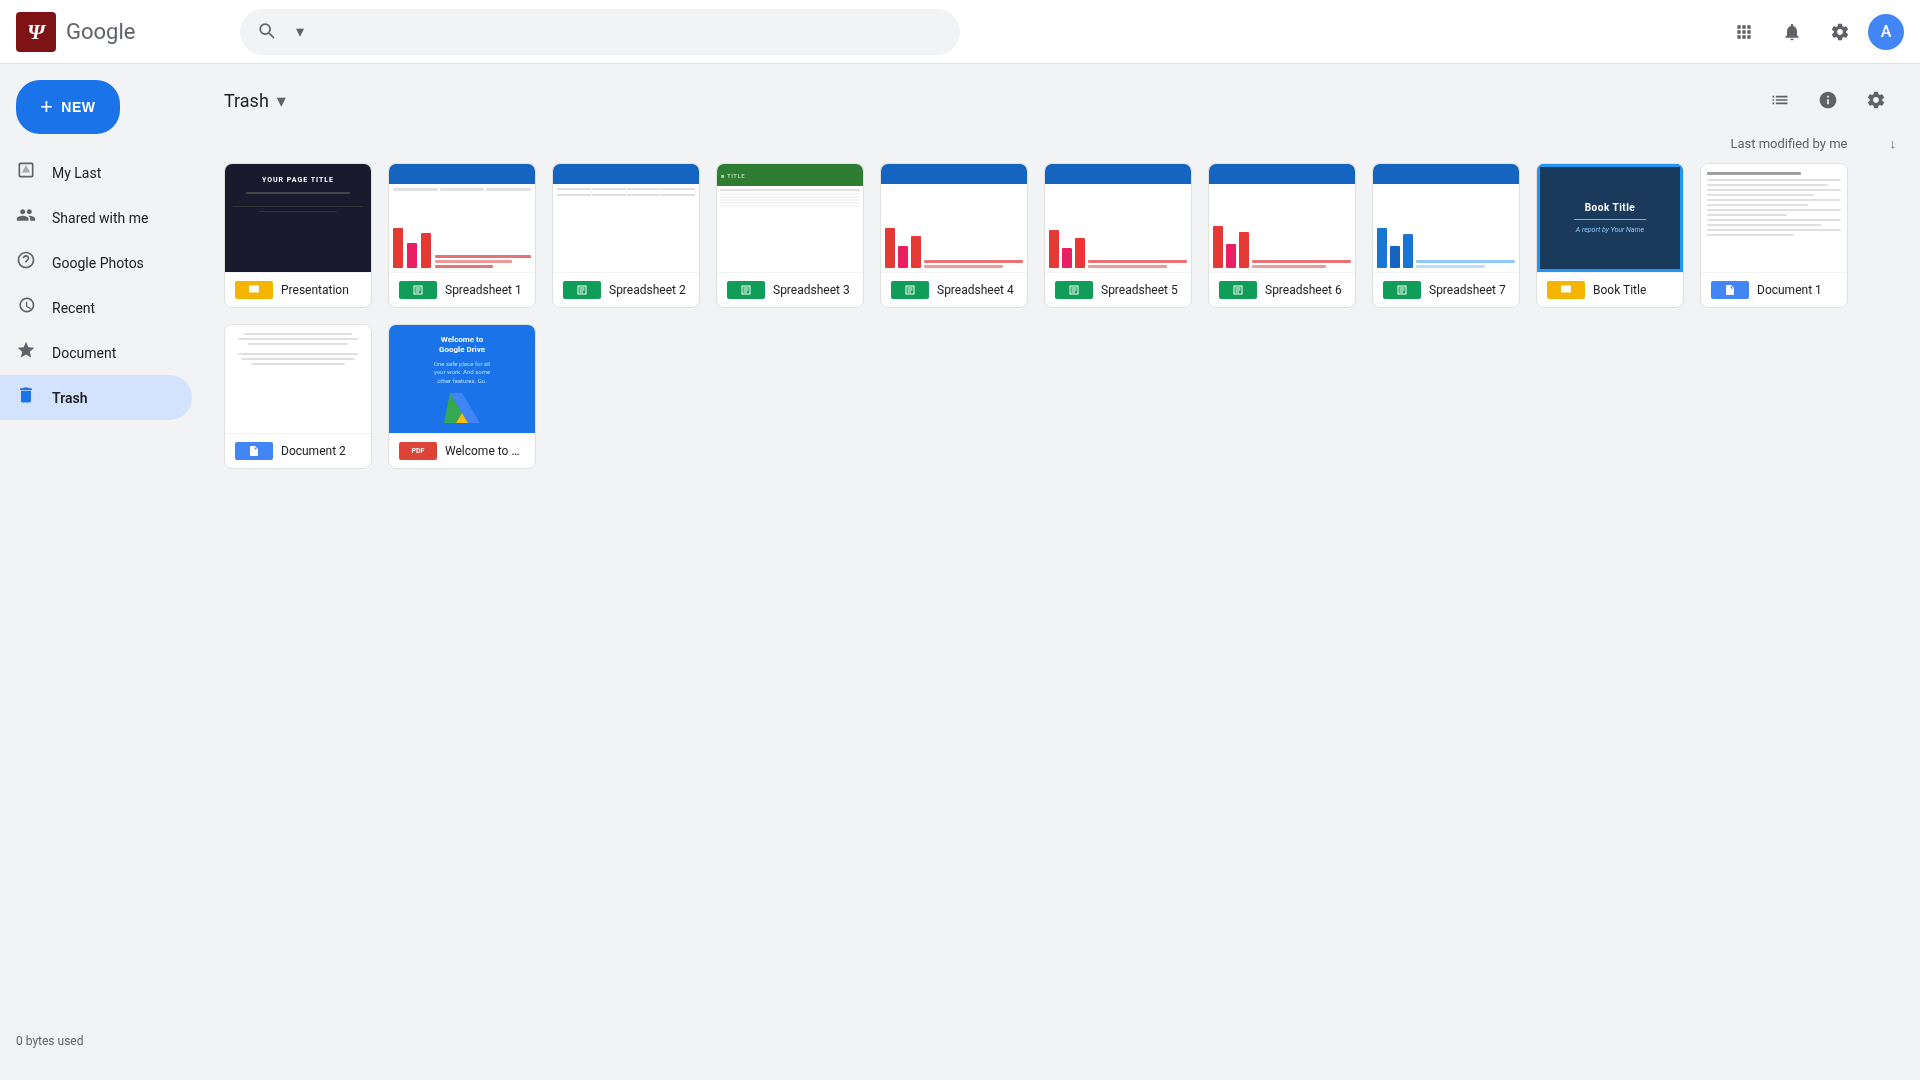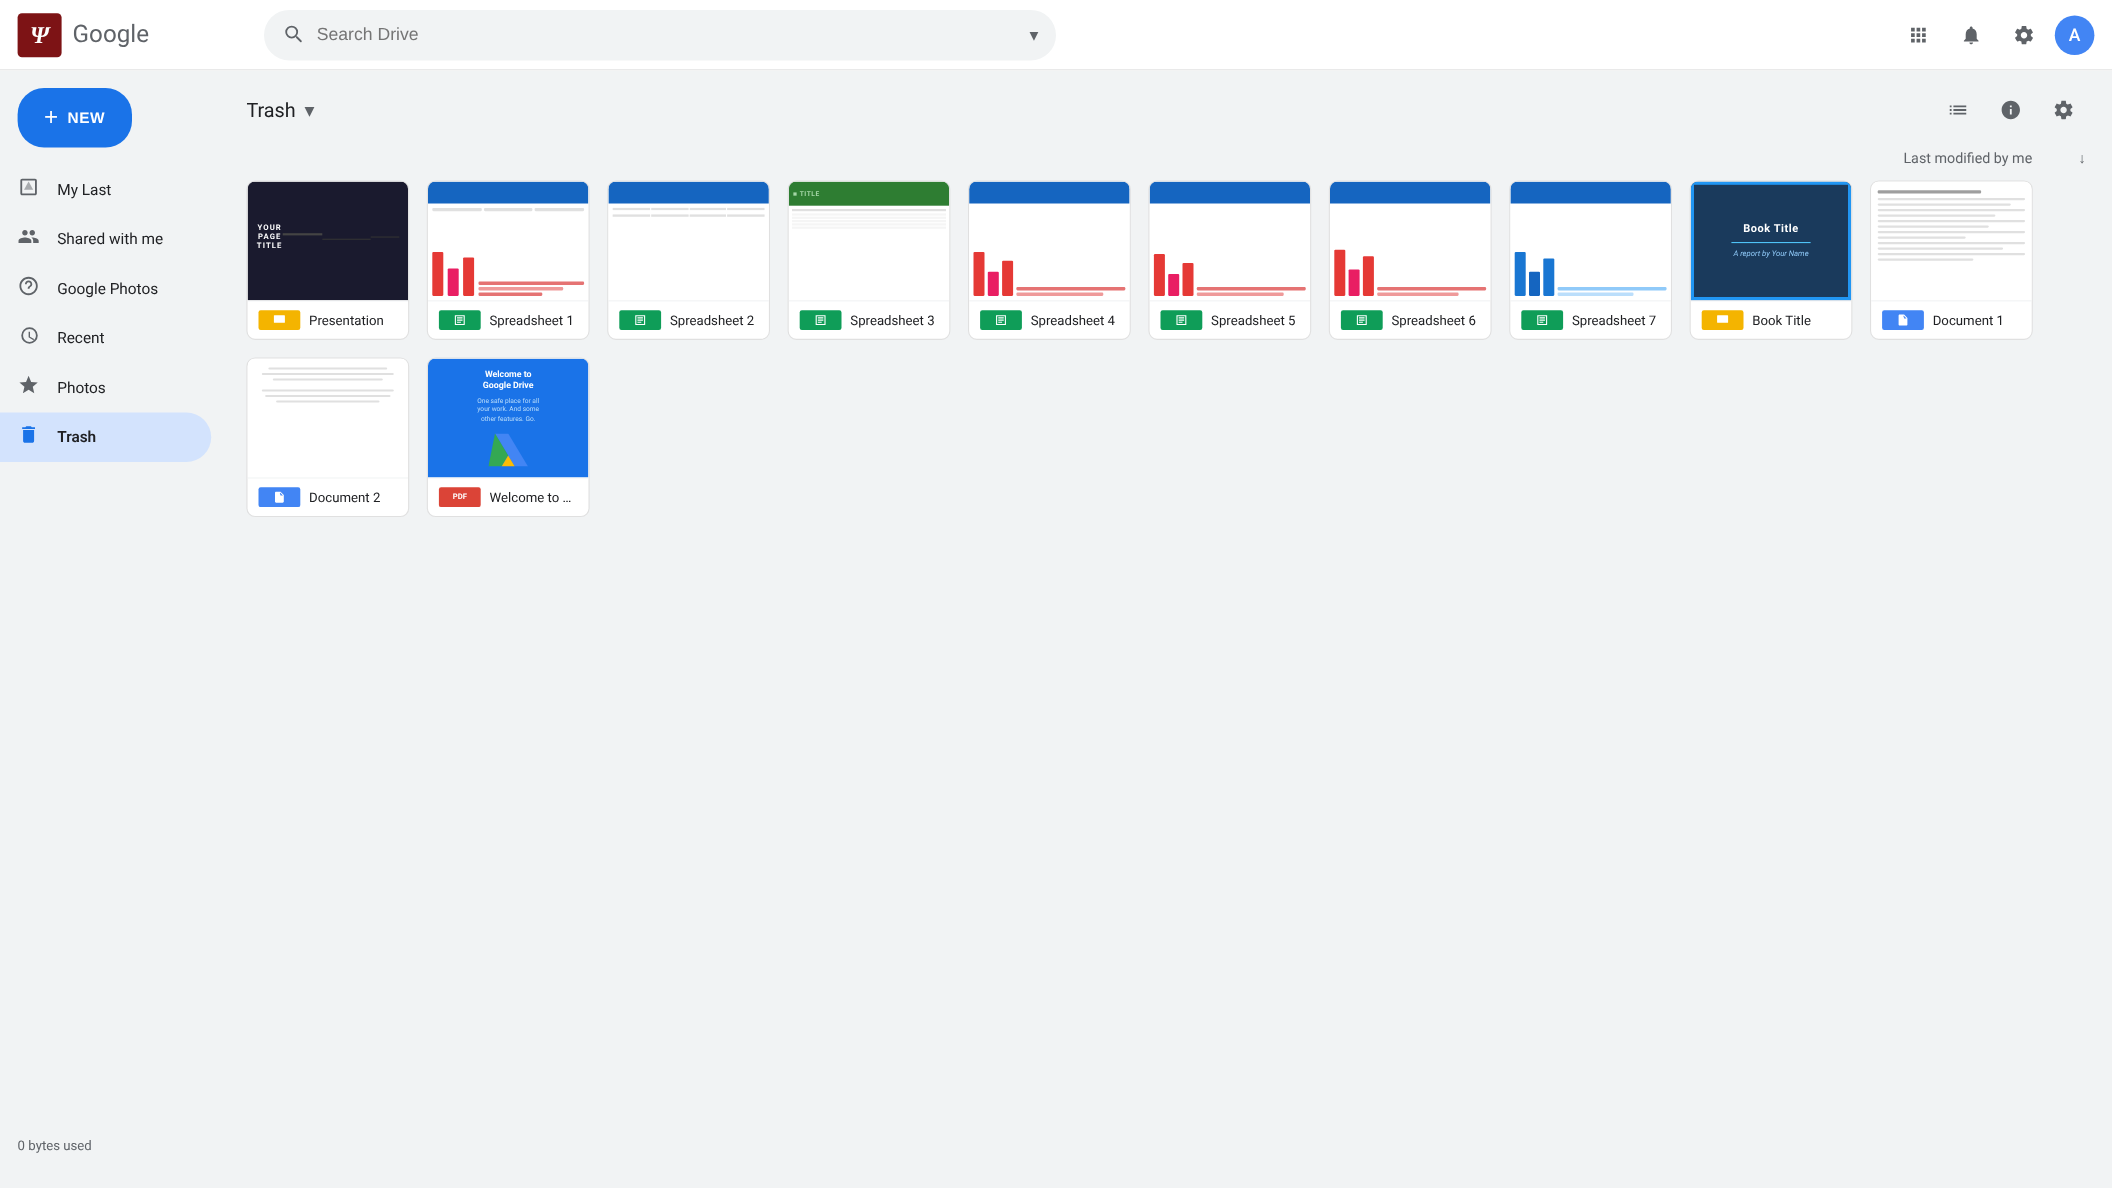--- a/index.html
+++ b/index.html
@@ -214,21 +214,20 @@
     </div>
     <span class="drive-label">Google</span>
   </div>
 
   <div class="search-bar">
     <span class="search-icon-wrap">
       <svg width="20" height="20" viewBox="0 0 24 24" fill="none">
         <path d="M21 21l-4.35-4.35M17 11A6 6 0 1 1 5 11a6 6 0 0 1 12 0z" stroke="#5f6368" stroke-width="2" stroke-linecap="round"></path>
       </svg>
     </span>
-    <input type="text" placeholder="Search Drive" style="">
     <span class="search-dropdown">▾</span>
   </div>
 
   <div class="header-actions">
     <button class="header-icon-btn" title="Google apps">
       <svg width="20" height="20" viewBox="0 0 24 24" fill="#5f6368">
         <path d="M4 4h4v4H4zm6 0h4v4h-4zm6 0h4v4h-4zM4 10h4v4H4zm6 0h4v4h-4zm6 0h4v4h-4zM4 16h4v4H4zm6 0h4v4h-4zm6 0h4v4h-4z"></path>
       </svg>
     </button>
     <button class="header-icon-btn" title="Notifications">
@@ -284,21 +283,21 @@
           </svg>
       </span>
       <span>Recent</span>
     </div>
     <div class="sidebar-nav-item">
       <span class="nav-icon">
         <svg width="20" height="20" viewBox="0 0 24 24" fill="#5f6368">
             <path d="M12 17.27L18.18 21l-1.64-7.03L22 9.24l-7.19-.61L12 2 9.19 8.63 2 9.24l5.46 4.73L5.82 21z"></path>
           </svg>
       </span>
-      <span>Photos</span>
+      <span>Document</span>
     </div>
     <div class="sidebar-nav-item active">
       <span class="nav-icon">
         <svg width="20" height="20" viewBox="0 0 24 24" fill="#1a73e8">
             <path d="M6 19c0 1.1.9 2 2 2h8c1.1 0 2-.9 2-2V7H6v12zM19 4h-3.5l-1-1h-5l-1 1H5v2h14V4z"></path>
           </svg>
       </span>
       <span>Trash</span>
     </div>
   </nav>
@@ -336,21 +335,21 @@
   <div class="sort-row">
     <span>Last modified by me</span>
     <span>↓</span>
   </div>
 
 
   <div class="file-grid">
 
     <div class="file-card">
       <div class="file-thumb">
-        <div class="thumb-slides-dark" style="background:#1a1a2e; display:flex; flex-direction:row; align-items:center; justify-content:flex-start; padding:12px 8px; width:100%; height:100%;">
+        <div class="thumb-slides-dark" style="background:#1a1a2e; display:flex; flex-direction:column; align-items:center; justify-content:flex-start; padding:12px 8px; width:100%; height:100%;">
           <div style="color:#fff; font-size:7px; font-weight:bold; text-align:center; letter-spacing:1px; margin-bottom:8px;">YOUR PAGE TITLE</div>
           <div style="width:80%; height:2px; background:#444; margin-bottom:12px;"></div>
           <div style="width:100%; height:1px; background:#333; margin-bottom:4px;"></div>
           <div style="width:60%; height:1px; background:#333; margin-bottom:8px;"></div>
         </div>
       </div>
       <div class="file-footer">
         <div class="file-icon icon-slides" style="background:#f4b400; display:flex; align-items:center; justify-content:center; border-radius:2px;">
           <svg width="12" height="12" viewBox="0 0 24 24" fill="white">
               <rect x="2" y="3" width="20" height="14" rx="1"></rect>

